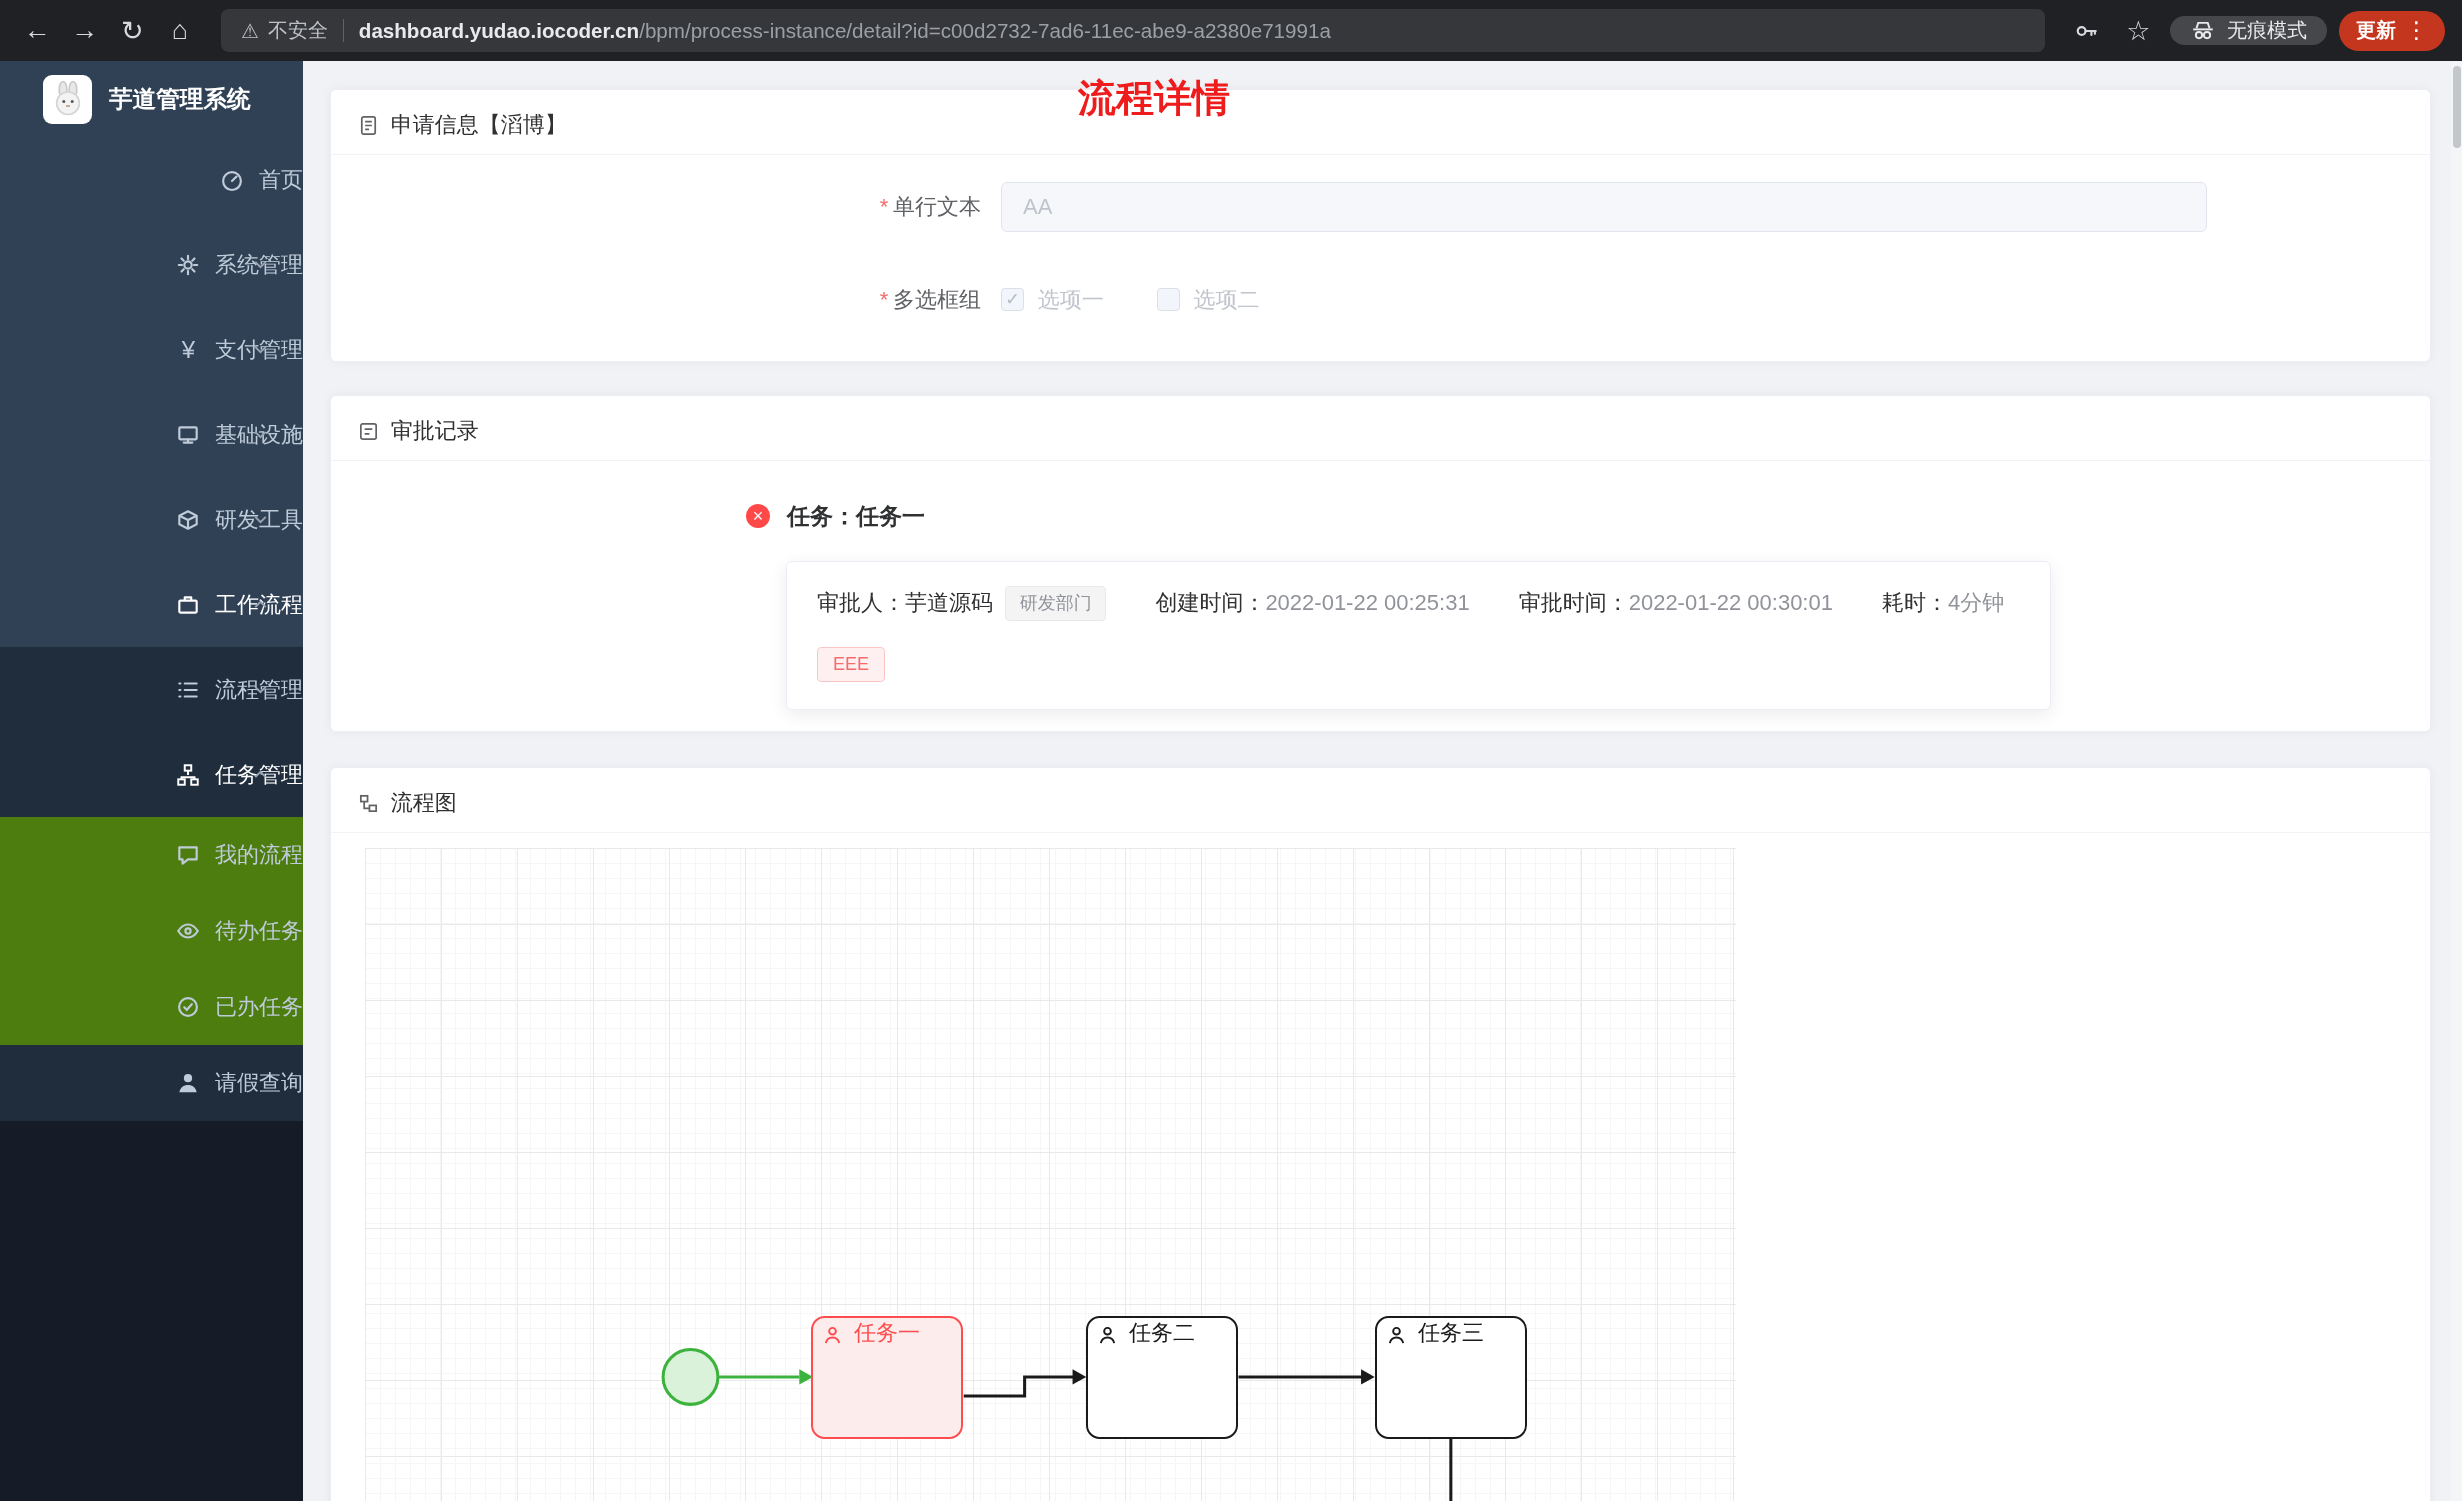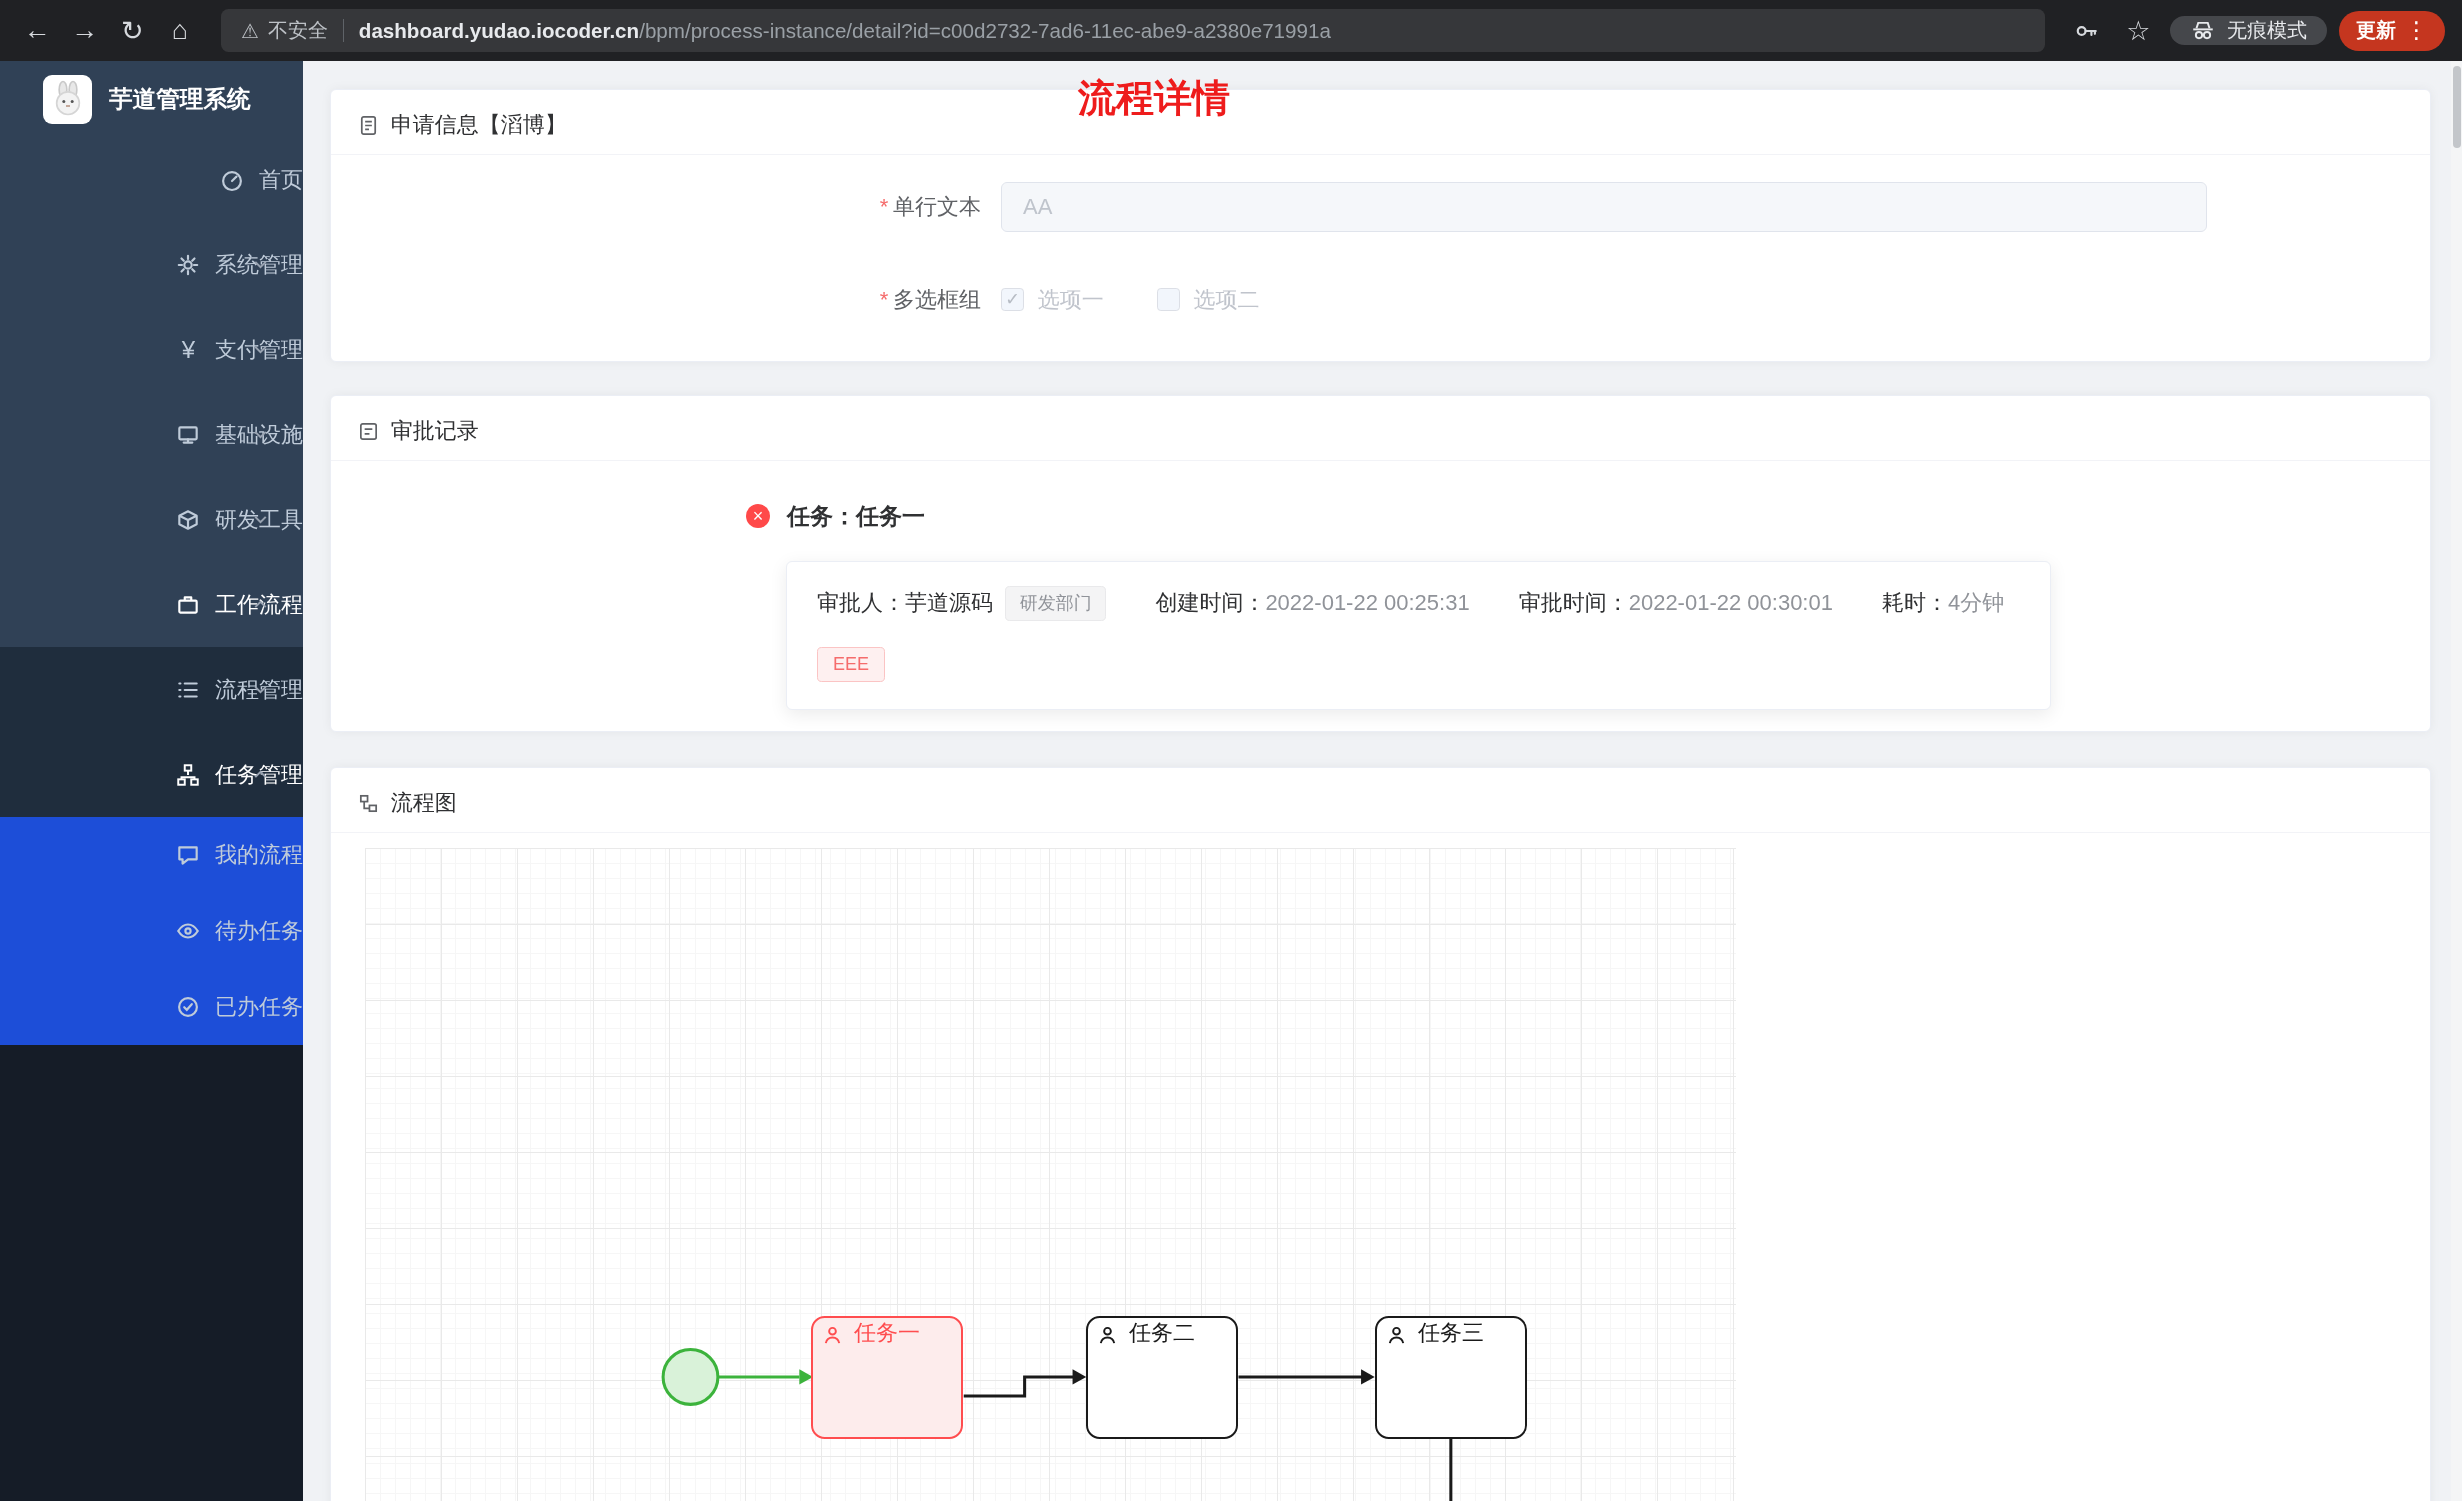--- a/index.html
+++ b/index.html
@@ -39,21 +39,21 @@
         background:#304156; flex:none; cursor:pointer;justify-content:flex-end; }
   .mi .sico { width:26px; height:26px; margin-left:37px; flex:none; color:#bfcbd9; }
   .mi .yen { width:26px; margin-left:37px; text-align:center; font-size:24px; flex:none; }
   .mi .lbl { margin-left:13.7px; }
   .mi .chev { position:absolute; right:32px; width:21px; height:21px; color:#99a3b1; }
   .chev.up { transform:rotate(180deg); }
   .mi.active { color:#fff; }
   .mi.active .sico { color:#fff; }
   .mi.l1 { background:#1f2d3d; }
   .mi.l1 .sico { margin-left:65px; }
-  .mi.l2 { background:#1d4ed8; height:76px; }
+  .mi.l2 { background:#4d7c0f; height:76px; }
   .mi.l2 .sico { margin-left:91px; }
   .mi.short { height:76px; }
   .side-fill { flex:1; background:#151c27; }
 
   
   .main { flex:1; position:relative; overflow:hidden; background:#f0f2f5; }
   .page-title { position:absolute; top:12px; left:851px; transform:translateX(-50%); font-size:38px; font-weight:700;
                 color:#ee1c1c; z-index:5; white-space:nowrap; }
   .card { margin-left:27px; width:2101px; background:#fff; border:0.8px solid #ebeef5; border-radius:6px;
           box-shadow:0 0 10.7px rgba(0,0,0,0.05); position:relative; overflow:hidden; }
@@ -269,20 +269,27 @@
       </div>
 
       <div class="mi l2">
         <svg class="sico" viewBox="0 0 24 24" fill="none" stroke="currentColor" stroke-width="2" stroke-linecap="round">
             <circle cx="12" cy="12" r="8.2"></circle>
             <path d="M8.5 12.2l2.4 2.4 4.6-5.2"></path>
           </svg>
         <span class="lbl">已办任务</span>
       </div>
 
+      <div class="mi l1 short">
+        <svg class="sico" viewBox="0 0 24 24">
+            <circle cx="12" cy="7.6" r="3.8" fill="currentColor"></circle>
+            <path d="M4 20.5c1-4.5 4-6.6 8-6.6s7 2.1 8 6.6z" fill="currentColor"></path>
+          </svg>
+        <span class="lbl">请假查询</span>
+      </div>
 
       <div class="side-fill"></div>
     </aside>
 
     <main class="main">
       <div class="page-title">流程详情</div>
 
       <section class="card card-apply">
         <div class="card-h">
           <svg class="hico" viewBox="0 0 24 24" fill="none" stroke="currentColor" stroke-width="1.8">

